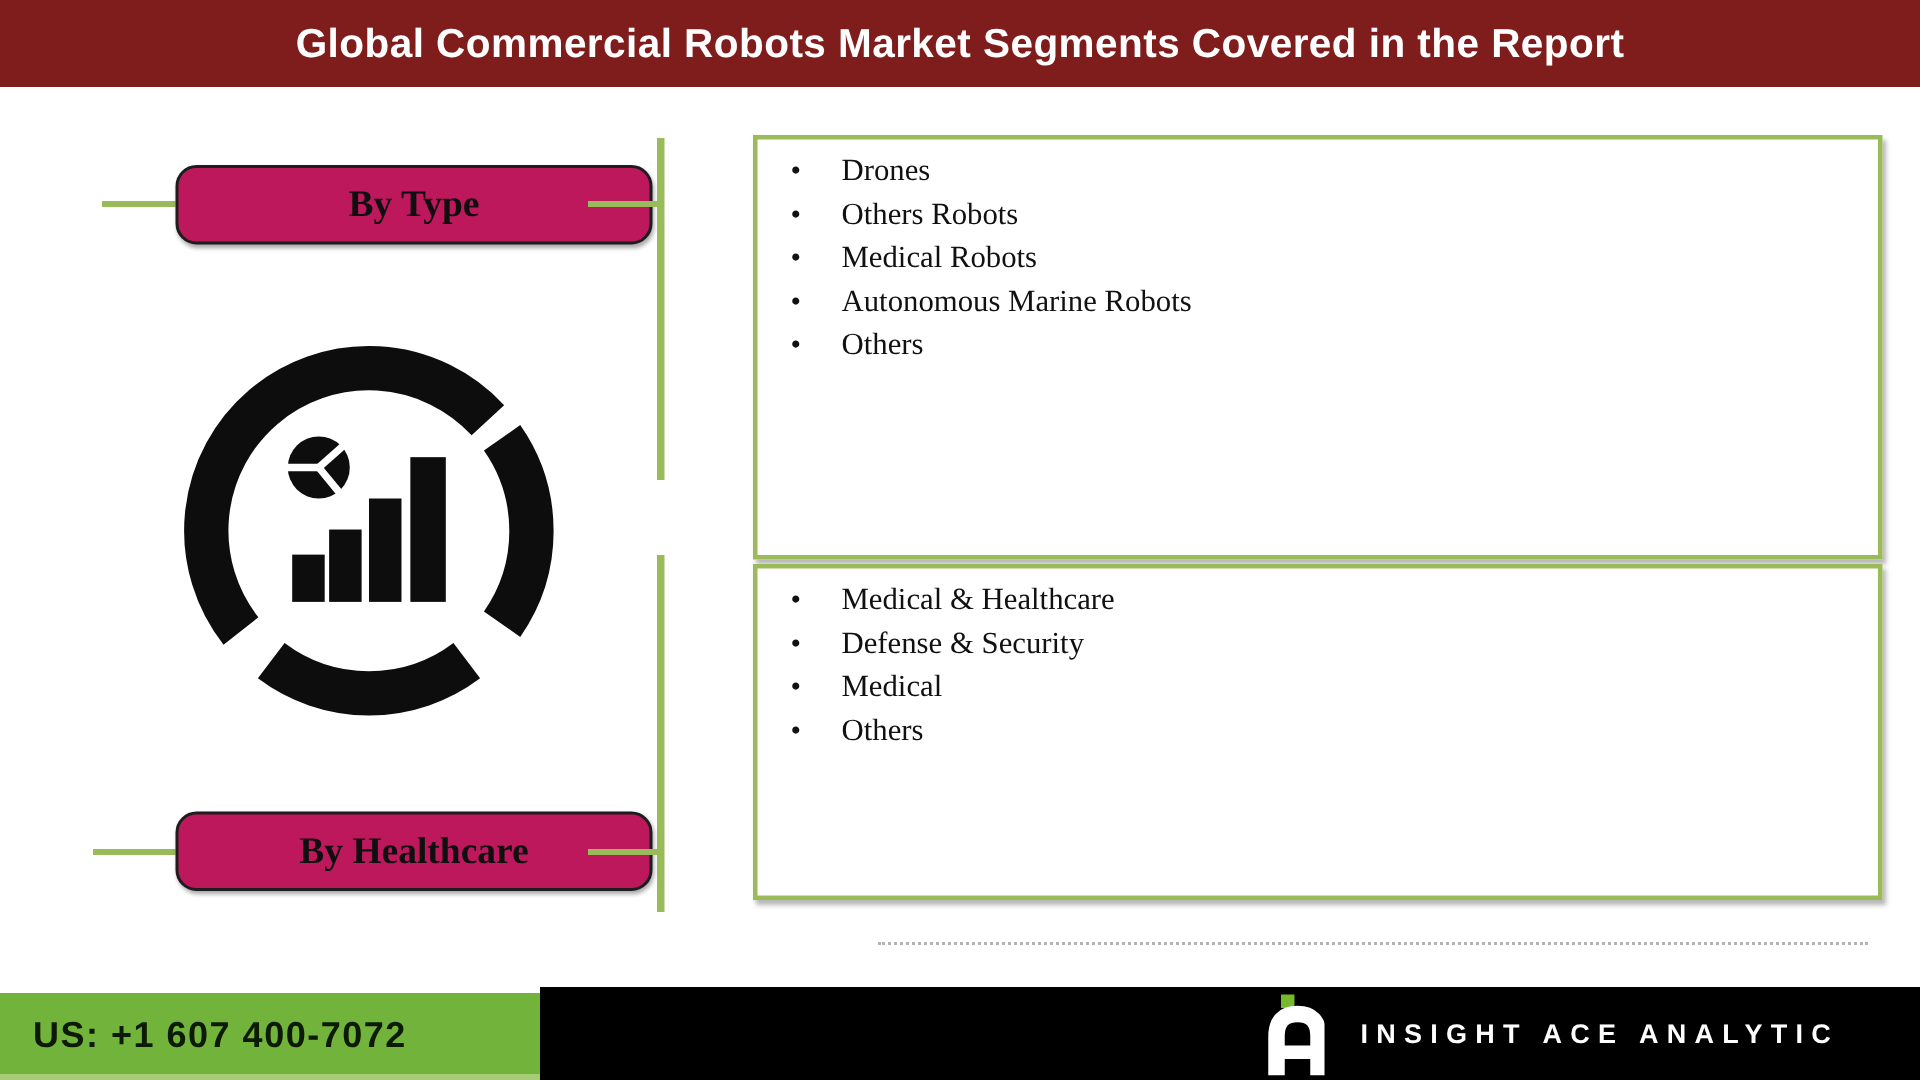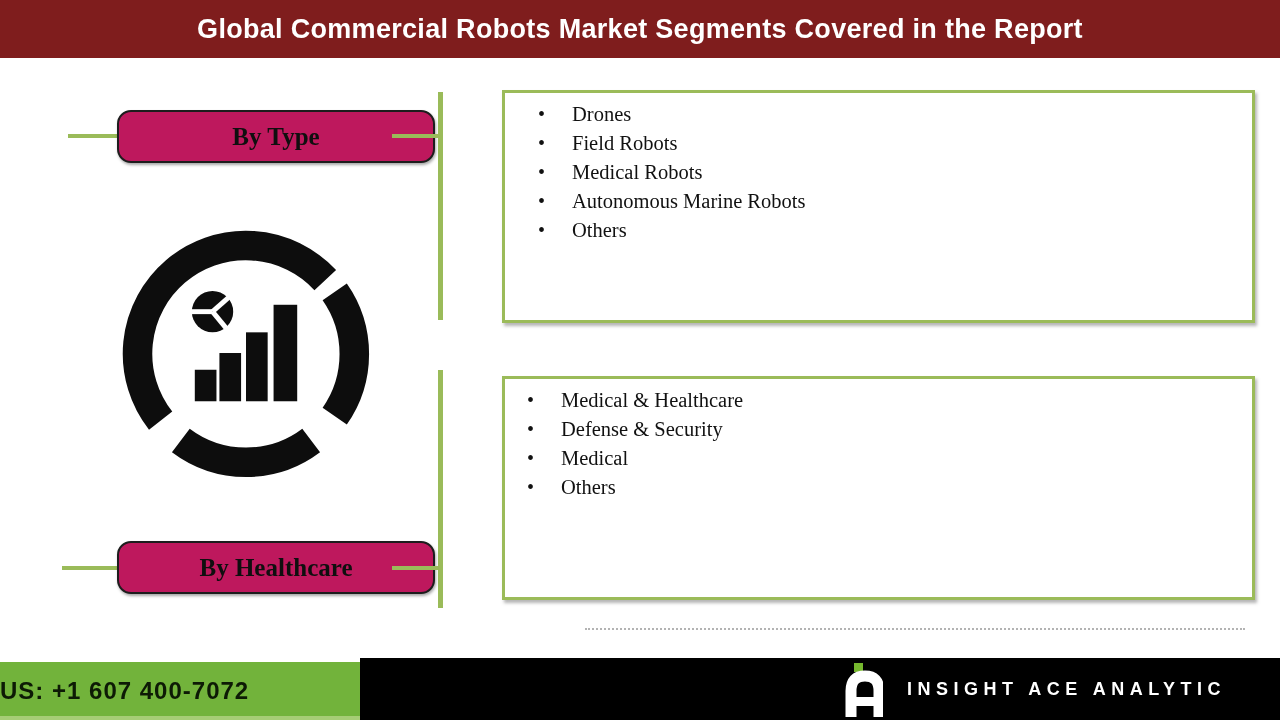--- a/index.html
+++ b/index.html
@@ -38,21 +38,21 @@
   .conn-type-right { left:392px; top:134px; width:48px; }
   .conn-app-left   { left:62px;  top:566px; width:55px; }
   .conn-app-right  { left:392px; top:566px; width:46px; }
   .vline-top    { left:438px; top:92px;  height:228px; }
   .vline-bottom { left:438px; top:370px; height:238px; }
   
   .list-box {
     position:absolute; left:502px; width:753px; background:#ffffff;
     border:3px solid #9BBB59; box-shadow:2px 3px 3px rgba(110,110,110,0.5);
   }
-  .box-type { top:90px;  height:233px;padding-left:11px; }
+  .box-type { top:90px;  height:283px; }
   .box-app  { top:376px; height:224px; }
   .list-box ul { list-style:none; padding:7px 0 0 0; }
   .list-box li {
     position:relative; padding-left:56px; font-size:20.5px;
     line-height:29px; color:#111111;
   }
   .list-box li::before {
     content:"\2022"; position:absolute; left:22px; top:0;
     font-size:20px; color:#111111;
   }
@@ -62,21 +62,21 @@
   .dotted-divider {
     position:absolute; left:585px; top:628px; width:660px; height:0;
     border-top:2px dotted #b3b3b3;
   }
   
   .footer-black {
     position:absolute; left:360px; top:658px; width:920px; height:62px; background:#000000;
   }
   .footer-green {
     position:absolute; left:0; top:662px; width:360px; height:58px;
-    background:#72B33B; display:flex; align-items:center; 
+    background:#72B33B; display:flex; align-items:center; padding-left:22px;
   }
   .footer-green .strip {
     position:absolute; left:0; bottom:0; width:100%; height:4px; background:#a6cd75;
   }
   .phone {
     font-family:"Liberation Sans", sans-serif; font-weight:bold;
     font-size:24px; color:#0d1a05; letter-spacing:1px;
   }
   .brand {
     position:absolute; left:845px; top:661px; height:56px;
@@ -101,21 +101,21 @@
   <div class="conn h-line conn-type-left"></div>
   <div class="pill pill-type">
     <span>By Type</span>
   </div>
   <div class="conn h-line conn-type-right"></div>
   <div class="conn v-line vline-top"></div>
 
   <div class="list-box box-type">
     <ul>
       <li>Drones</li>
-      <li>Field Robots</li>
+      <li>Others Robots</li>
       <li>Medical Robots</li>
       <li>Autonomous Marine Robots</li>
       <li>Others</li>
     </ul>
   </div>
 
   <svg class="center-icon" viewBox="0 0 260 260" xmlns="http://www.w3.org/2000/svg">
 
     <g stroke="#0d0d0d" stroke-width="30" fill="none">
       <path d="M 43.3 197.7 A 110 110 0 0 1 210.5 55.0"></path>

